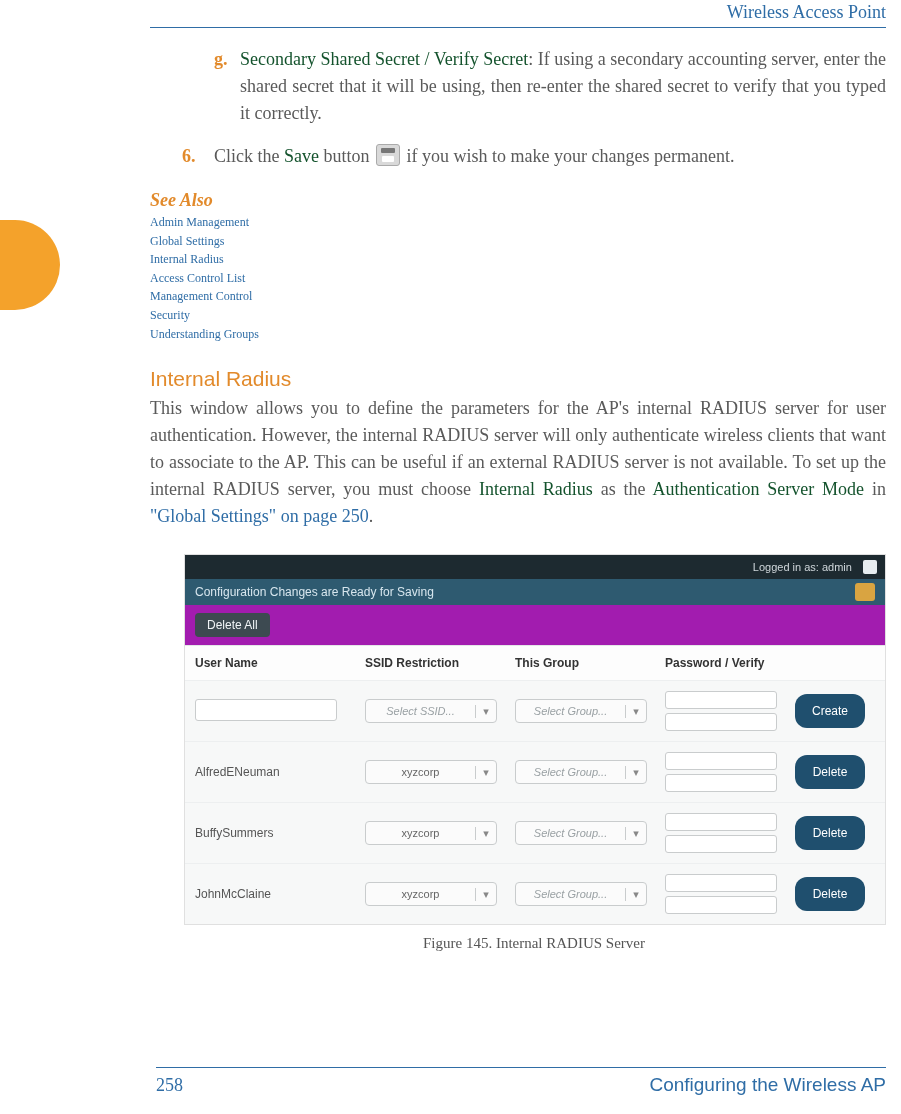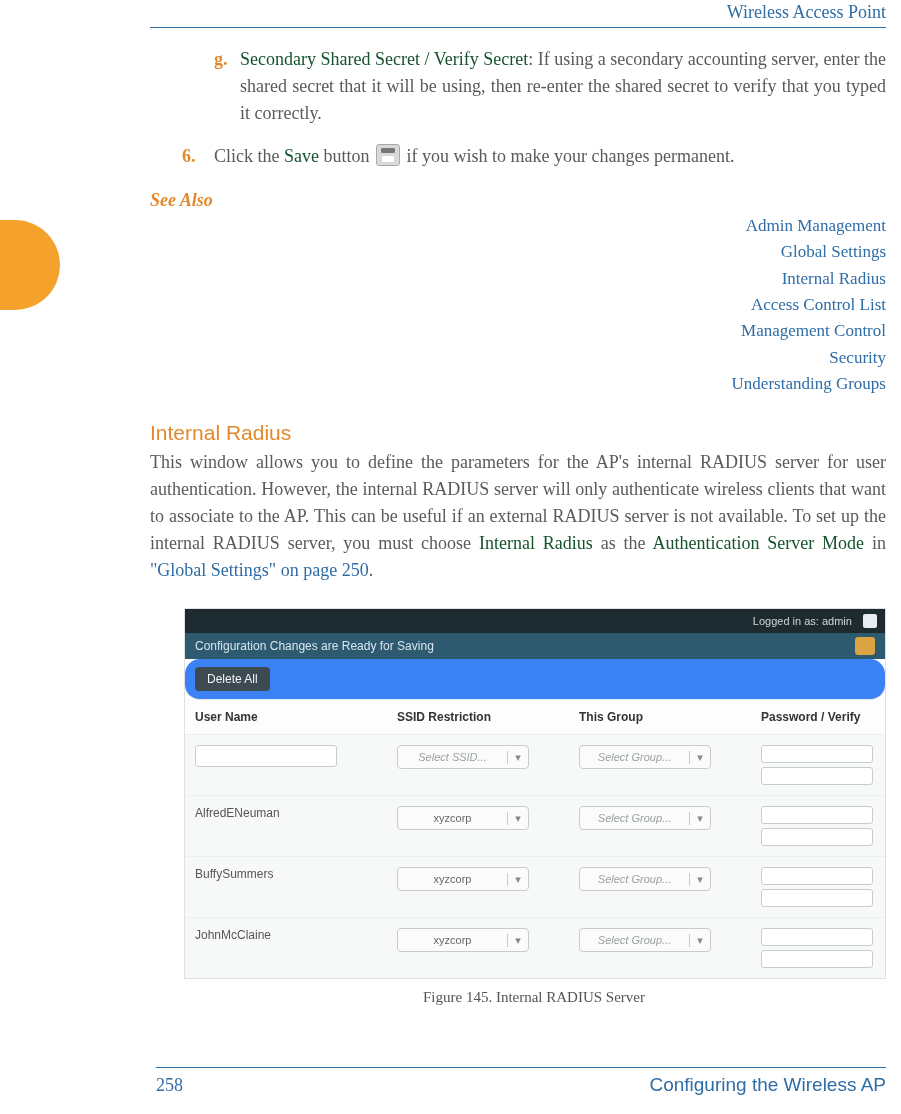--- a/index.html
+++ b/index.html
@@ -74,21 +74,21 @@
     border-bottom-right-radius:60px;
   }
   .see-also-h{
     color:#e28a2b;
     font-style:italic;
     font-weight:bold;
     font-size:18px;
     margin-bottom:2px;
     font-family:"Palatino Linotype","Book Antiqua",Palatino,Georgia,serif;
   }
-  .link-list{line-height:1.55;font-size:17px;text-align:right;}
+  .link-list{line-height:1.55;font-size:12px;}
   .link{color:#2f6da6;cursor:pointer;}
   .link-inline{color:#2f6da6;}
   .h2{
     font-family:Verdana,Geneva,sans-serif;
     color:#e28a2b;
     font-size:21px;
     font-weight:400;
     margin-top:24px;
     margin-bottom:4px;
   }
@@ -123,28 +123,28 @@
     vertical-align:-3px;margin-left:8px;
   }
   .ui-banner{
     background:#2e5a70;color:#d7e6ee;height:26px;line-height:26px;padding-left:10px;font-size:12px;
     position:relative;
   }
   .ui-banner .sq2{
     position:absolute;right:10px;top:4px;width:20px;height:18px;background:#d9a441;border-radius:3px;
   }
   .ui-bar{
-    background:#3b82f6;padding:8px 10px;border-bottom:1px solid #e3e6e7;border-radius:15px;
+    background:#a21caf;padding:8px 10px;border-bottom:1px solid #e3e6e7;
   }
   .btn-dark{
     display:inline-block;background:#3d4a51;color:#f0f4f6;padding:5px 12px;border-radius:4px;font-size:12px;
     cursor:pointer;
   }
   .ui-head,.ui-row{
-    display:flex;padding:10px;border-bottom:1px solid #edeff0;background:#f7f8f8;gap:32px;
+    display:flex;align-items:center;padding:10px;border-bottom:1px solid #edeff0;background:#f7f8f8;
   }
   .ui-head{background:#fdfdfd;font-weight:bold;color:#333;}
   .col-name{flex:0 0 170px;}
   .col-ssid{flex:0 0 150px;}
   .col-group{flex:0 0 150px;}
   .col-pw  {flex:0 0 120px;}
   .col-act {flex:0 0 80px;margin-left:auto;}
   .ui-input{
     width:140px;height:20px;border:1px solid #c9cccd;background:#fff;border-radius:3px;display:inline-block;
   }

